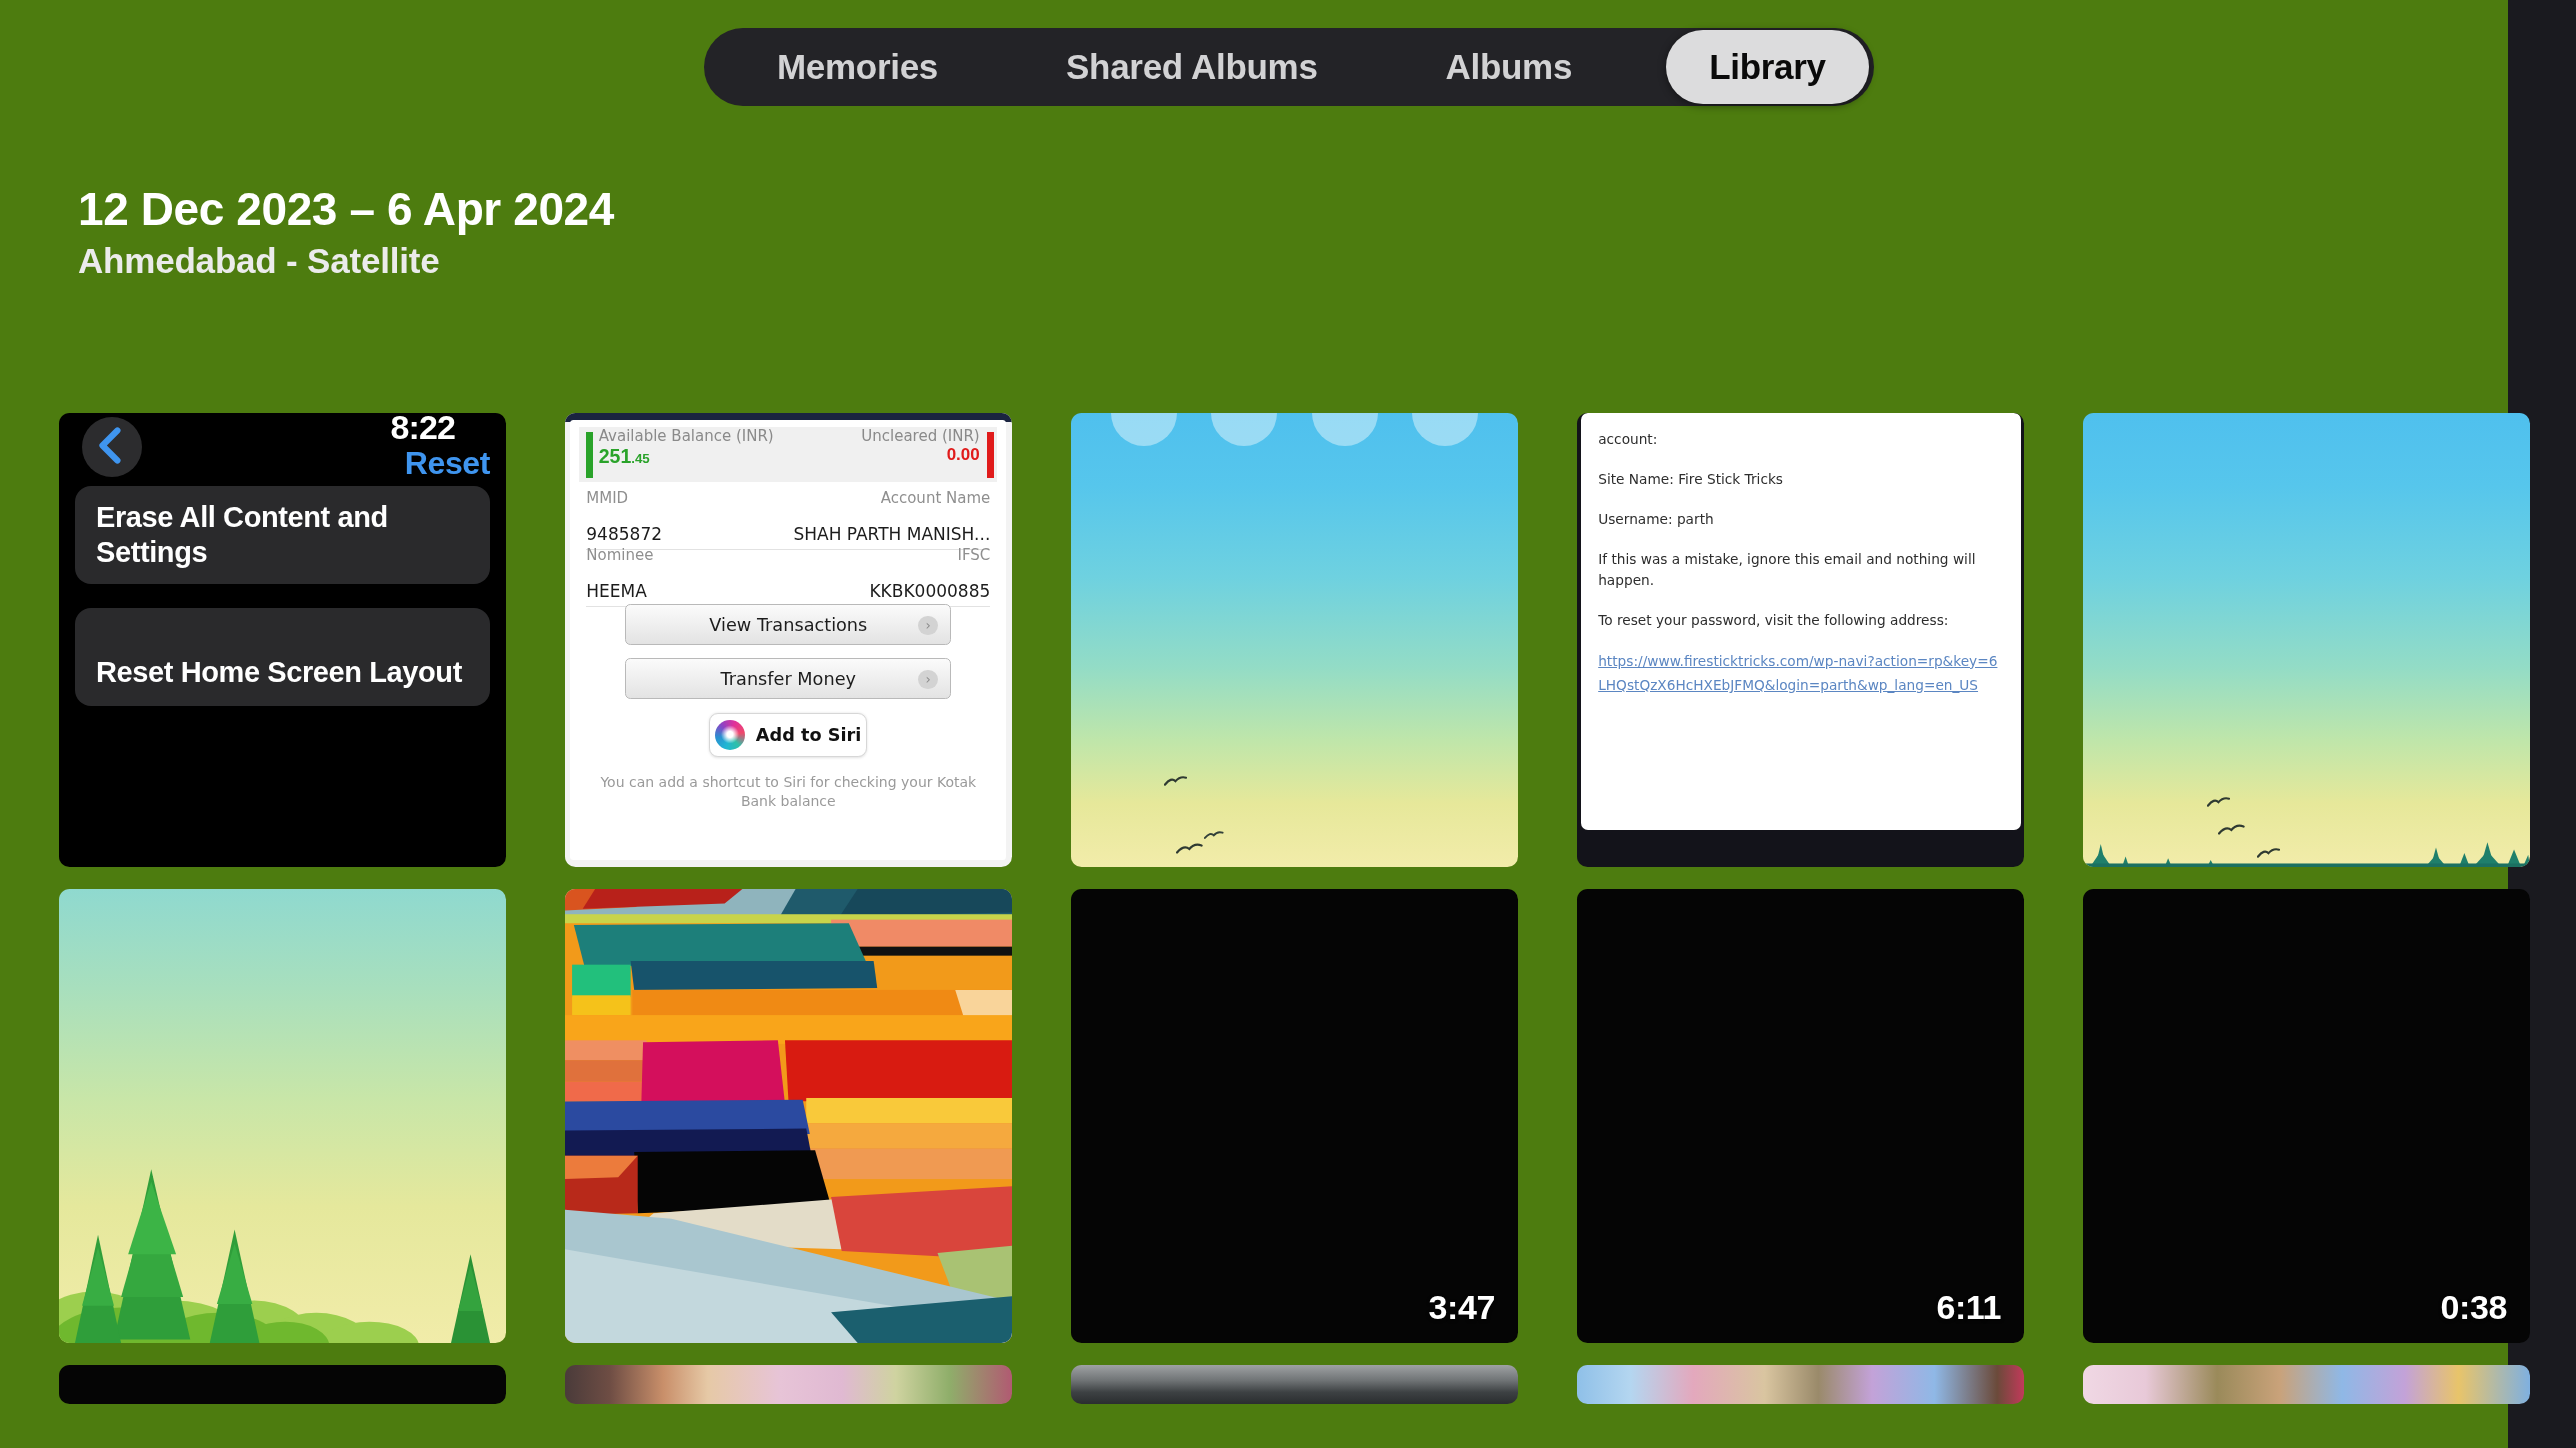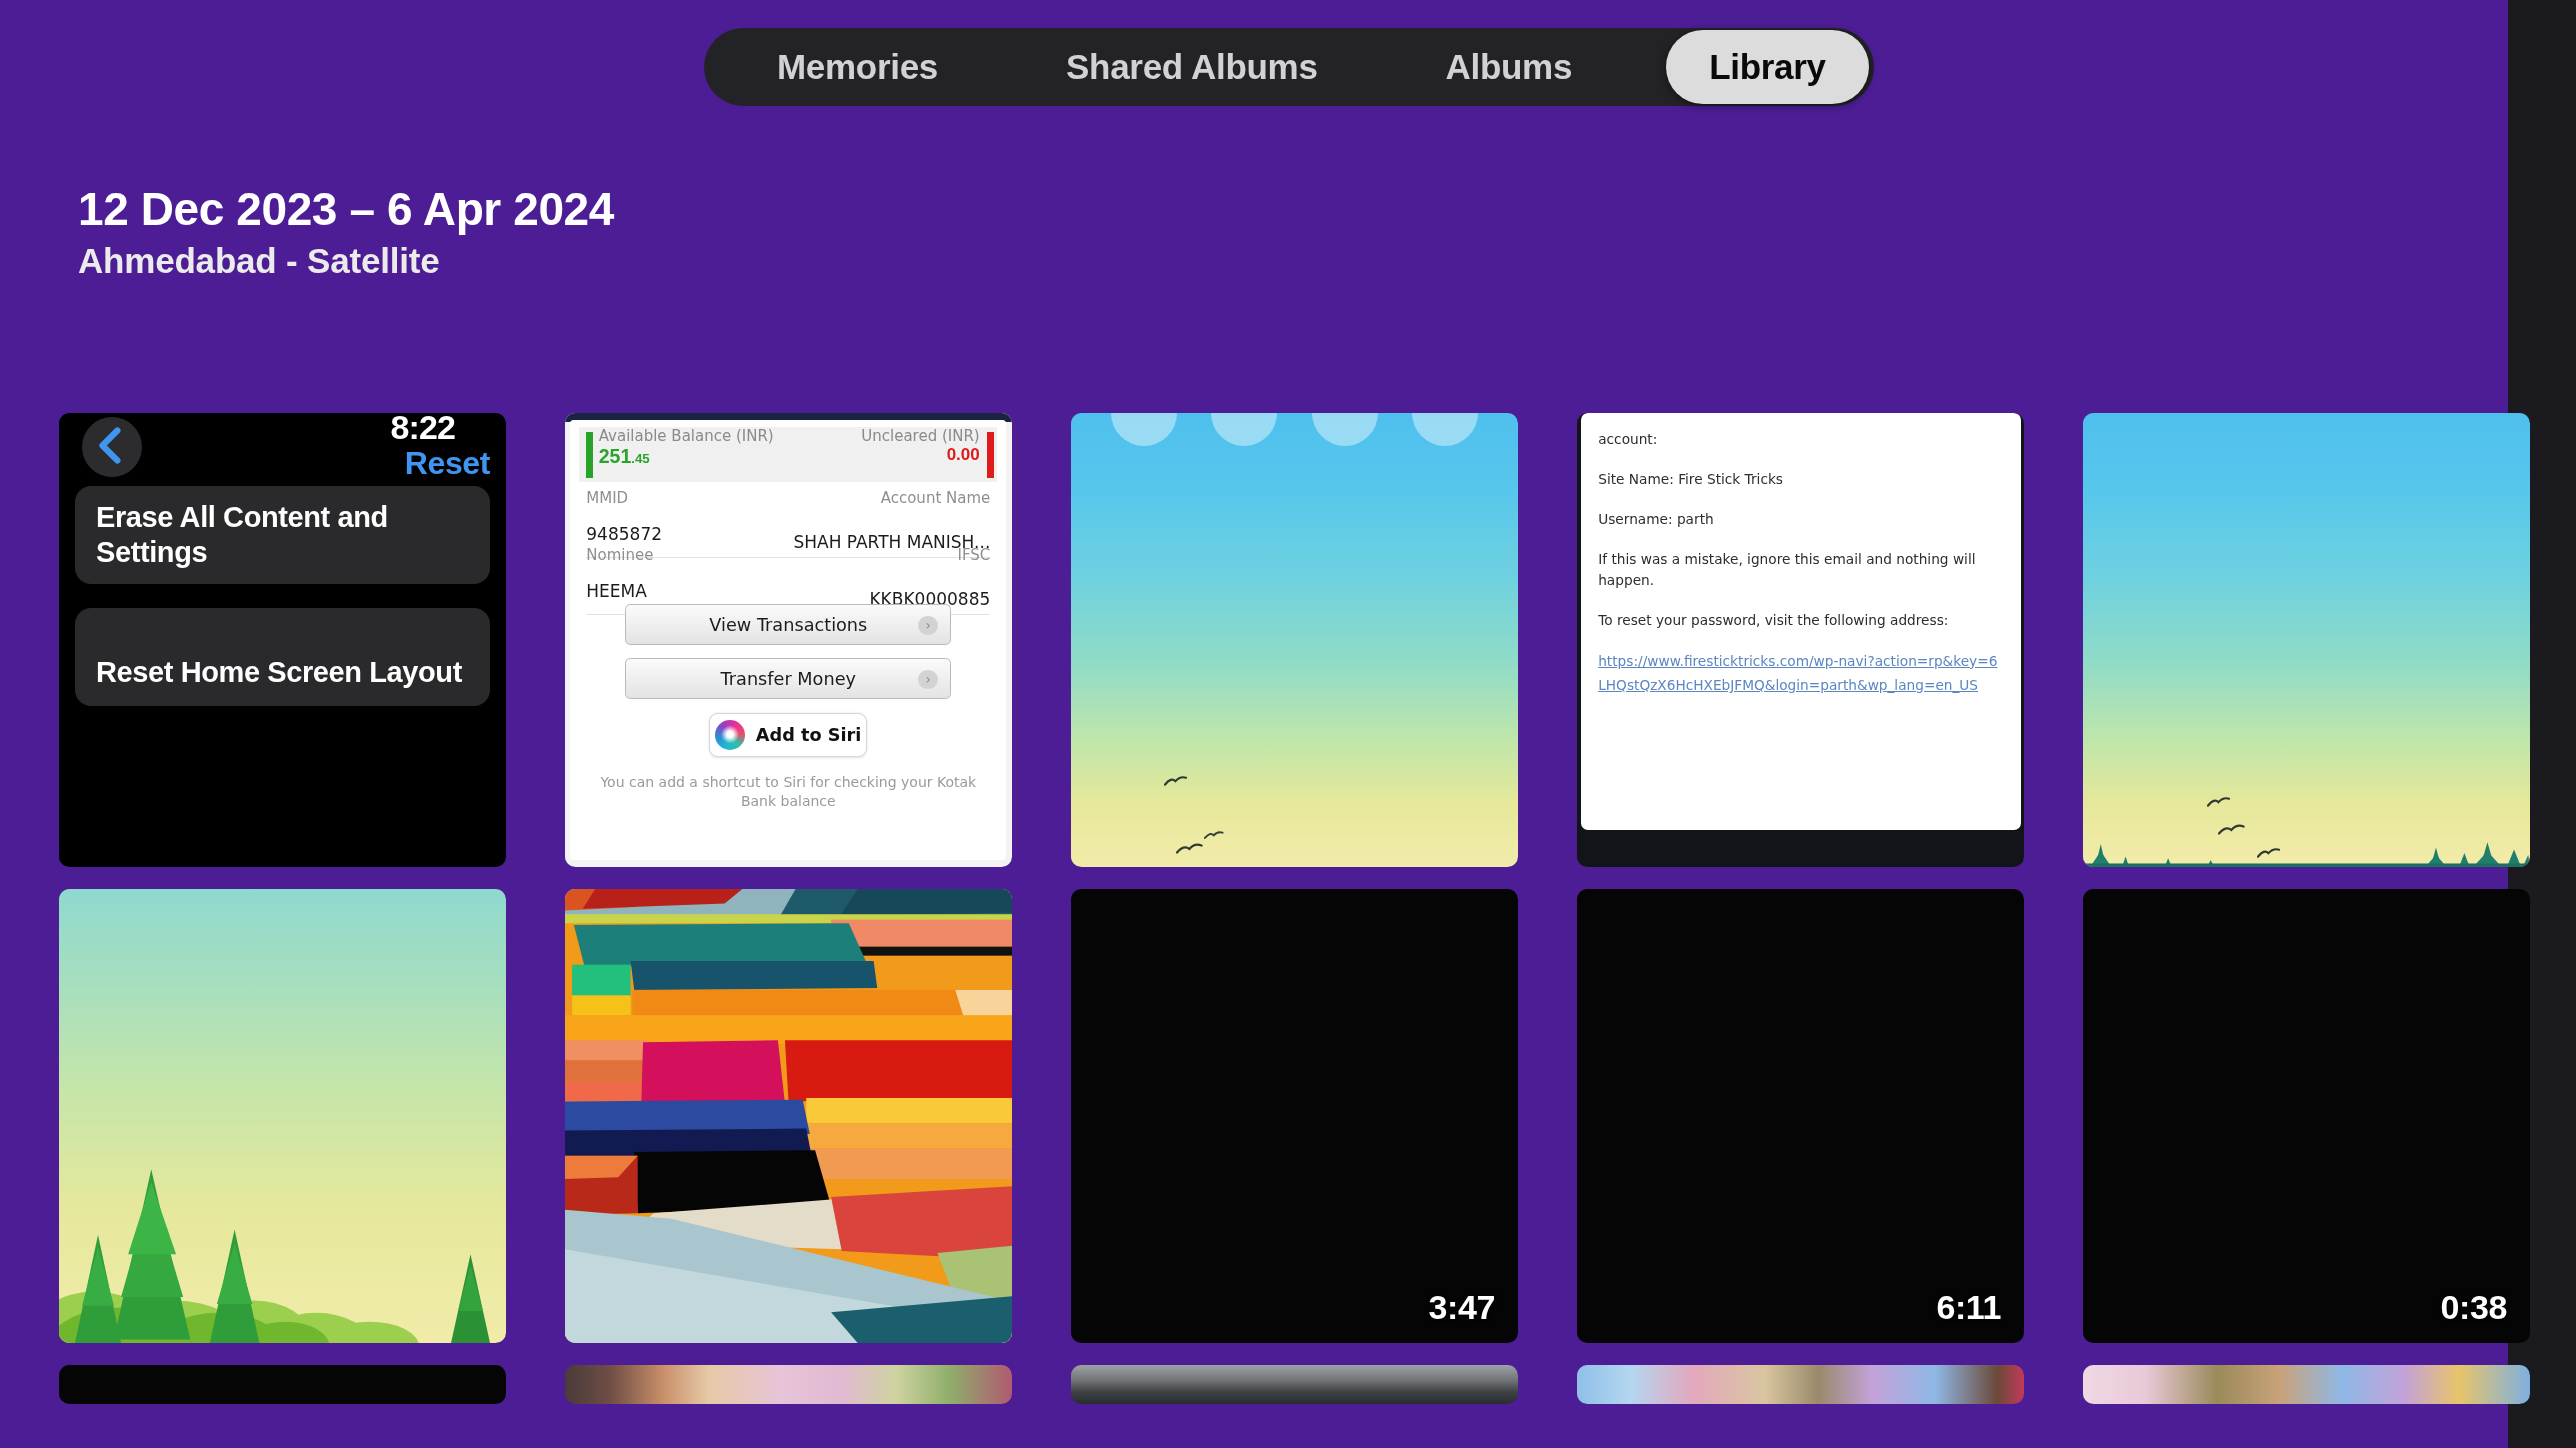--- a/index.html
+++ b/index.html
@@ -3,21 +3,21 @@
 <meta charset="utf-8">
 <title>Photos Library</title>
 <style>
   * { box-sizing: border-box; margin:0; padding:0; }
   html, body {
     width: 2576px; height: 1448px;
     background: #1a1a1f;
     font-family: "Liberation Sans", sans-serif;
     overflow: hidden;
   }
-  #root { position: relative; width: 2508px; height: 1448px; background:#4c1d95; }
+  #root { position: relative; width: 2508px; height: 1448px; background:#4d7c0f; }
 
   
   .tabbar {
     position: absolute; left: 704px; top: 28px;
     height: 78px; width: 1170px;
     background: #232327;
     border-radius: 39px;
     display: flex; align-items: center;
   }
   .tab {
@@ -124,21 +124,21 @@
   .bank .lbl { font-size:15px; color:#8a8a8a; font-family:"DejaVu Sans", sans-serif;}
   .bank .val-green { font-size:19.5px; color:#2aa32a; font-weight:bold;}
   .bank .val-green .dec { font-size:13.3px; }
   .bank .val-red { font-size:17px; color:#e01b1b; font-weight:bold;}
   .bank .inforow {
     position:absolute; left:16px; right:16px;
     display:flex; justify-content:space-between;
     border-bottom:0.9px solid #e2e2e2; padding-bottom:5.3px;
   }
   .bank .inforow .col { display:flex; flex-direction:column; }
-  .bank .inforow .col.r { align-items:flex-end;gap:8px; }
+  .bank .inforow .col.r { align-items:flex-end; }
   .bank .k { font-size:15px; color:#8f8f8f; font-family:"DejaVu Sans", sans-serif;}
   .bank .v { font-size:17px; color:#1c1c1c; font-family:"DejaVu Sans", sans-serif; margin-top:17px;}
   .bank .row-a { top:69px; }
   .bank .row-b { top:126px; }
   .bank .btn {
     position:absolute; left:55px; width:326px; height:41px;
     background: linear-gradient(#fbfbfb, #e3e3e3);
     border:0.9px solid #b9b9b9; border-radius:5.3px;
     display:flex; align-items:center; justify-content:center;
     font-size:17.7px; color:#1c1c1c; font-family:"DejaVu Sans", sans-serif;

